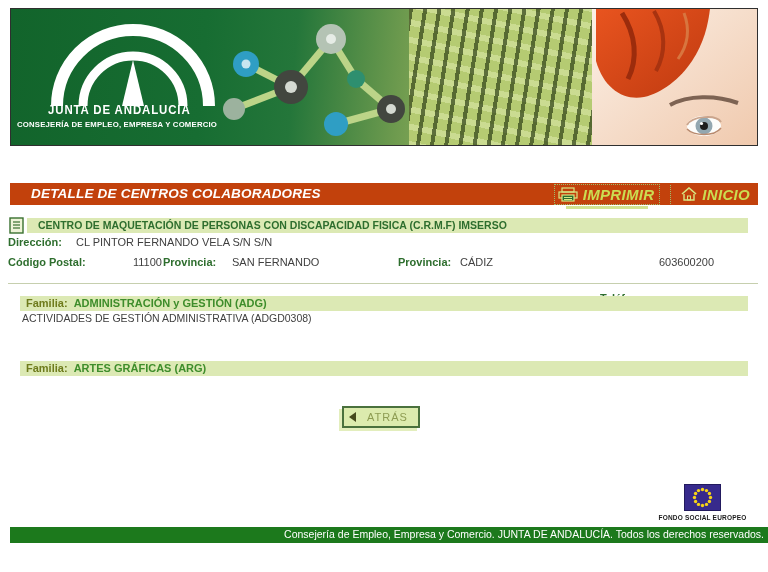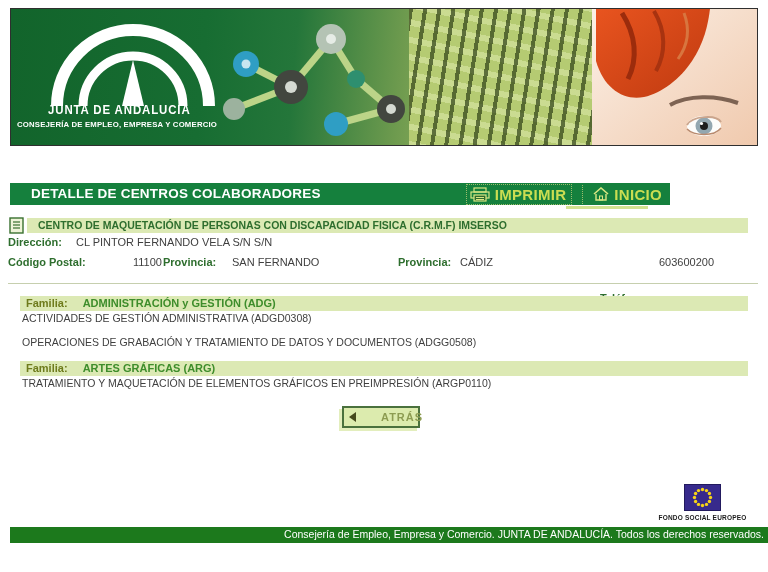--- a/index.html
+++ b/index.html
@@ -32,22 +32,22 @@
     position:absolute; left:398px; top:0; width:192px; height:138px;
     background-color:#b5cb72;
     background-image:
       repeating-linear-gradient(99deg, rgba(41,59,18,.68) 0 4px, transparent 4px 14px),
       repeating-linear-gradient(12deg, rgba(224,236,176,.50) 0 6px, transparent 6px 17px);
   }
   .face { position:absolute; left:581px; top:0; width:167px; height:138px; }
 
   
   .title-bar {
-    position:absolute; left:10px; top:183px; width:660px; height:22px;
-    background:#15803d; color:#fff;
+    position:absolute; left:10px; top:183px; width:748px; height:22px;
+    background:#c2410c; color:#fff;font-style:italic;
   }
   .title-bar .bar-title {
     position:absolute; left:21px; top:0; line-height:22px;
     font-size:13.5px; font-weight:bold; letter-spacing:.2px; white-space:nowrap;
   }
   .bar-actions { position:absolute; right:6px; top:0; height:22px; display:flex; align-items:center; }
   .bar-link {
     display:flex; align-items:center; gap:5px; cursor:pointer; text-decoration:none;
     color:#cbdd52; font-weight:bold; font-size:15px; letter-spacing:.3px; white-space:nowrap;
   }
@@ -65,35 +65,35 @@
   .f-label { position:absolute; color:#2e6e2e; font-weight:bold; font-size:11px; white-space:nowrap; }
   .f-value { position:absolute; color:#3f3f3f; font-size:11px; white-space:nowrap; }
   .sep { position:absolute; left:8px; top:283px; width:750px; height:1px; background:#c6cfae; }
 
   
   .familia-band {
     position:absolute; left:20px; width:728px; height:15px; background:#dce9b4;
     line-height:15px; padding-left:6px; white-space:nowrap; font-size:11px; font-weight:bold;
   }
   .familia-band .fam-label { color:#6e7b1c; }
-  .familia-band .fam-name  { color:#3e8d2b; margin-left:12px; }
+  .familia-band .fam-name  { color:#3e8d2b; margin-left:3px; }
   .course { position:absolute; left:22px; color:#3f3f3f; font-size:10.5px; white-space:nowrap; }
 
   
   .back-btn {
     position:absolute; left:342px; top:406px; width:78px; height:22px;
     background:#dcebae; border:2px solid #4a713d; box-shadow:-3px 3px 0 #e3eebd;
     display:flex; align-items:center; cursor:pointer;
   }
   .back-arrow {
     width:0; height:0; margin-left:5px;
     border-top:5px solid transparent; border-bottom:5px solid transparent;
     border-right:7px solid #45491d;
   }
-  .back-label { color:#8d9c52; font-weight:bold; font-size:11px; letter-spacing:1px; margin-left:25px; }
+  .back-label { color:#8d9c52; font-weight:normal; font-size:11px; letter-spacing:1px; margin-left:11px; }
 
   
   .eu-flag { position:absolute; left:684px; top:484px; }
   .eu-caption {
     position:absolute; left:650px; top:514px; width:105px; text-align:center;
     font-size:6.5px; font-weight:bold; color:#1a1a1a; letter-spacing:.2px; white-space:nowrap;
   }
   .footer-bar {
     position:absolute; left:10px; top:527px; width:758px; height:16px;
     background:#1c791c; color:#fff; font-size:10.5px; line-height:15px;
@@ -212,27 +212,25 @@
   <span class="f-label" style="left:600px;top:256px;margin-top:36px;">Teléfono:</span>
   <span class="f-value" style="left:659px;top:256px;">603600200</span>
 
   <div class="sep"></div>
 
   <div class="familia-band" style="top:296px;">
     <span class="fam-label">Familia:</span>
     <span class="fam-name">ADMINISTRACIÓN y GESTIÓN  (ADG)</span>
   </div>
   <div class="course" style="top:312px;">ACTIVIDADES DE GESTIÓN ADMINISTRATIVA  (ADGD0308)</div>
-  <div class="course" style="top:336px;">OPERACIONES DE GRABACIÓN Y TRATAMIENTO DE DATOS Y DOCUMENTOS  (ADGG0508)</div>
 
   <div class="familia-band" style="top:361px;">
     <span class="fam-label">Familia:</span>
     <span class="fam-name">ARTES GRÁFICAS  (ARG)</span>
   </div>
-  <div class="course" style="top:377px;">TRATAMIENTO Y MAQUETACIÓN DE ELEMENTOS GRÁFICOS EN PREIMPRESIÓN  (ARGP0110)</div>
 
   <div class="back-btn">
     <span class="back-arrow"></span>
     <span class="back-label">ATRÁS</span>
   </div>
 
   <svg class="eu-flag" viewBox="0 0 37 27" width="37" height="27">
     <rect x="0.5" y="0.5" width="36" height="26" fill="#372a8c" stroke="#221a5e" stroke-width="1"></rect>
     <g fill="#f7d417">
       <circle cx="18.5" cy="5.5" r="1.7"></circle>

